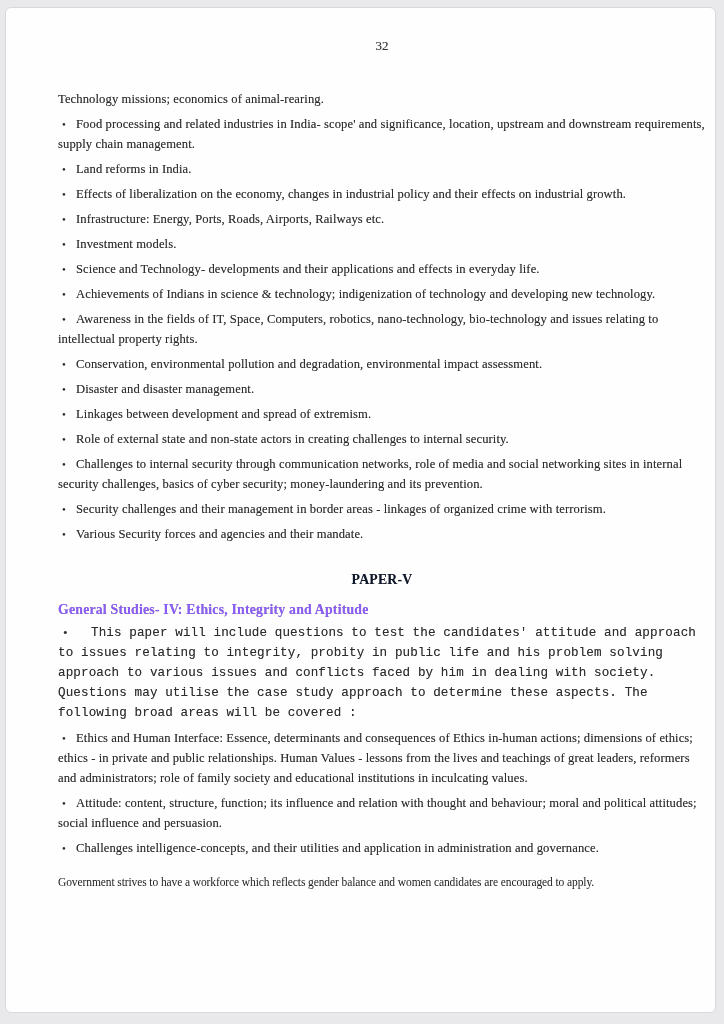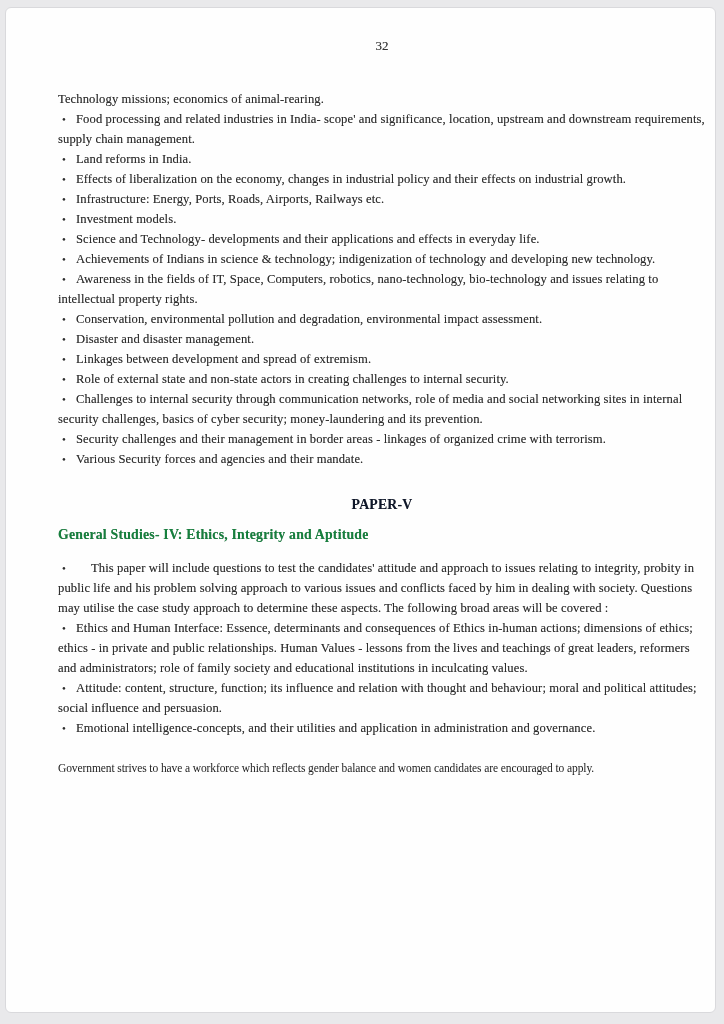--- a/index.html
+++ b/index.html
@@ -38,54 +38,56 @@
     margin: 0;
     font-size: 12.6px;
     line-height: 20px;
     text-align: left;
     letter-spacing: 0.1px;
   }
   .plain {
     margin-top: 35px;
   }
   .li {
+    margin-top: 5px;
   }
   .li .mk {
     display: inline-block;
     width: 18px;
     box-sizing: border-box;
     padding-left: 4px;
     font-size: 11px;
   }
   .li.wide .mk {
     width: 33px;
   }
   .li.first-paper {
-    margin-top: 13px;
+    margin-top: 3px;
+    font-family: Liberation Mono, monospace;
   }
   .paper-heading {
     margin: 26px 0 0 0;
     text-align: center;
     font-size: 13.8px;
     font-weight: bold;
     line-height: 20px;
     color: #0f172a;
     letter-spacing: 0.2px;
   }
   .section-heading {
     margin: 10px 0 0 0;
     text-align: left;
     font-size: 13.8px;
     font-weight: bold;
     line-height: 20px;
-    color: #15803d;
+    color: #8b5cf6;
     letter-spacing: 0.2px;
   }
   .footer-note {
-    margin-top: 22px;
+    margin-top: 16px;
     font-size: 11.5px;
     line-height: 16px;
     letter-spacing: -0.1px;
     white-space: nowrap;
     color: #222222;
     text-shadow: none;
   }
 </style>
 </head>
 <body>
@@ -114,18 +116,18 @@
     <p class="li"><span class="mk">•</span><span>Various Security forces and agencies and their mandate.</span></p>
   </section>
 
   <section>
     <h2 class="paper-heading">PAPER-V</h2>
     <h3 class="section-heading">General Studies- IV: Ethics, Integrity and Aptitude</h3>
 
     <p class="li wide first-paper"><span class="mk">•</span><span>This paper will include questions to test the candidates' attitude and approach to issues relating to integrity, probity in public life and his problem solving approach to various issues and conflicts faced by him in dealing with society. Questions may utilise the case study approach to determine these aspects. The following broad areas will be covered :</span></p>
     <p class="li"><span class="mk">•</span><span>Ethics and Human Interface: Essence, determinants and consequences of Ethics in-human actions; dimensions of ethics; ethics - in private and public relationships. Human Values - lessons from the lives and teachings of great leaders, reformers and administrators; role of family society and educational institutions in inculcating values.</span></p>
     <p class="li"><span class="mk">•</span><span>Attitude: content, structure, function; its influence and relation with thought and behaviour; moral and political attitudes; social influence and persuasion.</span></p>
-    <p class="li"><span class="mk">•</span><span>Emotional intelligence-concepts, and their utilities and application in administration and governance.</span></p>
+    <p class="li"><span class="mk">•</span><span>Challenges intelligence-concepts, and their utilities and application in administration and governance.</span></p>
   </section>
 
   <p class="footer-note">Government strives to have a workforce which reflects gender balance and women candidates are encouraged to apply.</p>
 
 </div>
 
 </body></html>

